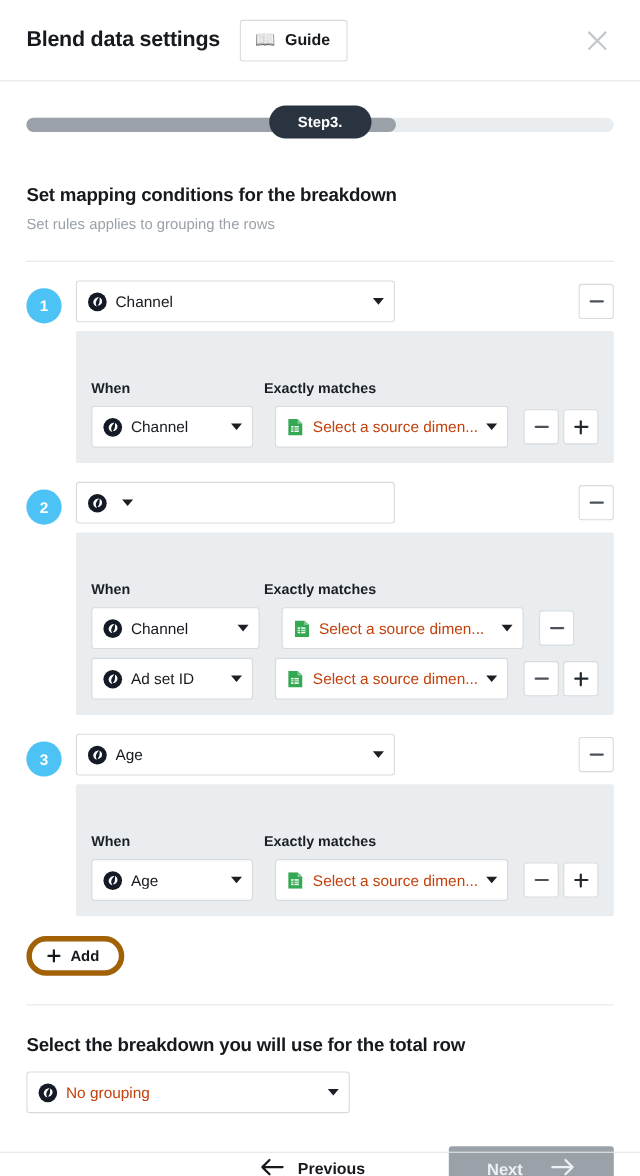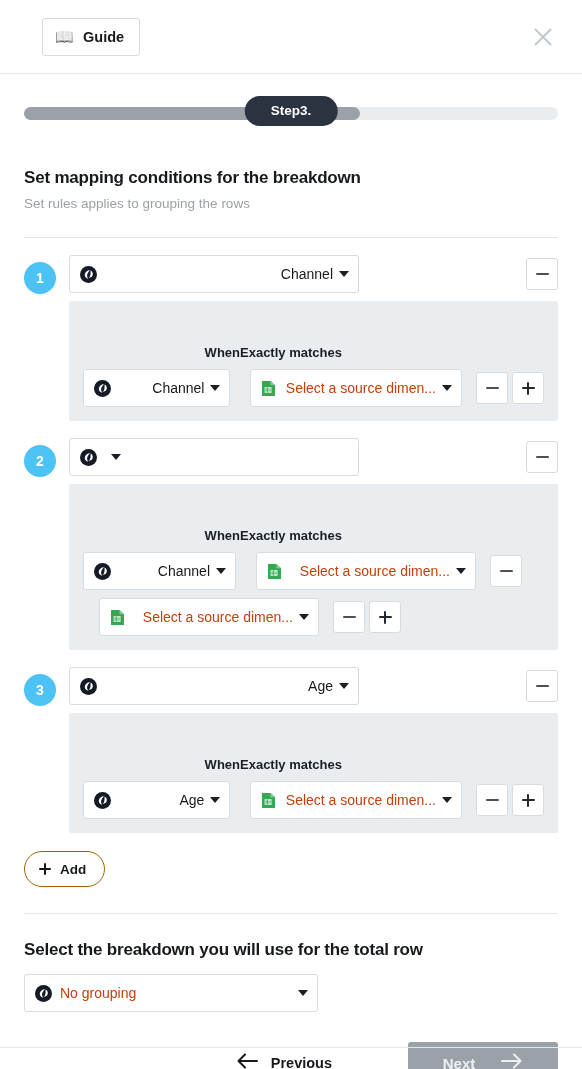--- a/index.html
+++ b/index.html
@@ -153,21 +153,21 @@
     color: #fff;
     font-size: 14px;
     font-weight: 600;
     display: flex;
     align-items: center;
     justify-content: center;
     margin-top: 7px;
     margin-right: 13px;
     cursor: pointer;
   }
-  .group-main { flex: 1 1 auto; min-width: 0; text-align: right; }
+  .group-main { flex: 1 1 auto; min-width: 0; }
 
   .group-head {
     display: flex;
     align-items: center;
   }
 
   
   .select {
     height: 38px;
     border: 1px solid #d7dbde;
@@ -281,21 +281,21 @@
   .cond-row .select.cond { margin-right: 0; }
   .cond-row .select.match { margin-left: 0; }
   .cond-gap { width: 12px; flex: 0 0 12px; }
   .btn-gap { width: 6px; flex: 0 0 6px; }
 
   
   .add-btn {
     margin-top: 18px;
     height: 36px;
     padding: 0 18px 0 14px;
-    border: 1px solid #a16207;
+    border: 5px solid #a16207;
     border-radius: 18px;
     background: #fff;
     display: inline-flex;
     align-items: center;
     gap: 9px;
     cursor: pointer;
   }
   .add-btn .plus-sm {
     position: relative; width: 12px; height: 12px;
   }
@@ -357,20 +357,21 @@
     height: 1px;
     background: #e3e6e8;
   }
 </style>
 </head>
 <body>
 
 <div class="app">
 
   <div class="header">
+    <div class="header-title">Blend data settings</div>
 
     <div class="guide-btn">
       <span class="guide-icon">📖</span>
       <span class="guide-label">Guide</span>
     </div>
 
     <div class="header-spacer"></div>
 
     <button class="close-btn">
       <span>
@@ -510,20 +511,31 @@
               <span class="sel-text placeholder">Select a source dimen...</span>
               <span class="caret"></span>
             </div>
             <div class="btn-gap"></div>
             <div class="sq-btn">
               <span class="bar-h"></span>
             </div>
           </div>
 
           <div class="cond-row">
+            <div class="select cond">
+              <span class="sel-icon">
+                <span class="brand-ico">
+                  <svg width="11" height="11" viewBox="0 0 12 12">
+                      <path d="M7.6 1.4c-1 1.1-2 2.2-2.6 3.6-.6 1.3-.7 2.7-.2 4 .2.6.6 1.2 1.1 1.6-1.4-.2-2.7-1-3.4-2.2C1.4 6.6 2 4.3 3.6 2.9 4.8 1.8 6.3 1.3 7.6 1.4zm.6.2c1.2.5 2.1 1.6 2.4 2.9.4 1.8-.5 3.7-2.1 4.6-.7.4-1.5.6-2.3.5.9-.7 1.5-1.8 1.8-2.9.4-1.7.3-3.5.2-5.1z" fill="#ffffff"></path>
+                    </svg>
+                </span>
+              </span>
+              <span class="sel-text">Ad set ID</span>
+              <span class="caret"></span>
+            </div>
             <div class="cond-gap"></div>
             <div class="select match">
               <span class="sel-icon sheet-ico">
                 <svg width="13" height="15" viewBox="0 0 13 15">
                     <path d="M0 0h8.5L13 4.2V15H0z" fill="#34a853"></path>
                     <path d="M8.5 0 13 4.2H8.5z" fill="#81c995"></path>
                     <rect x="2.6" y="6.3" width="7" height="5.4" fill="#ffffff"></rect>
                     <path d="M2.6 8.1h7M2.6 9.9h7M5.3 6.3v5.4" stroke="#34a853" stroke-width="0.9"></path>
                   </svg>
               </span>

